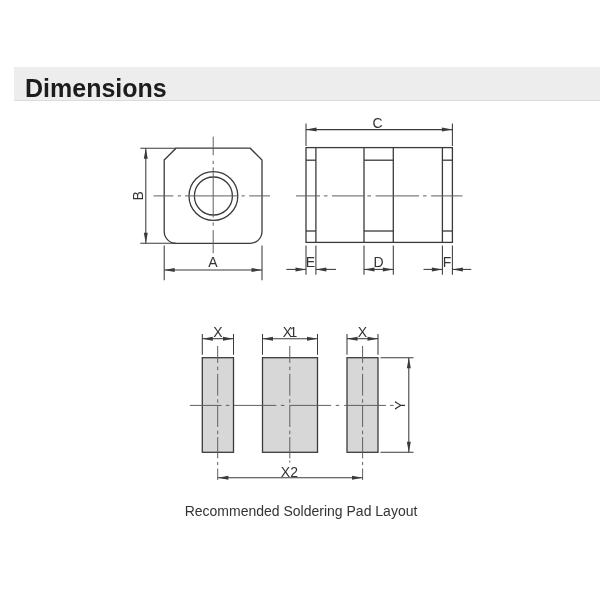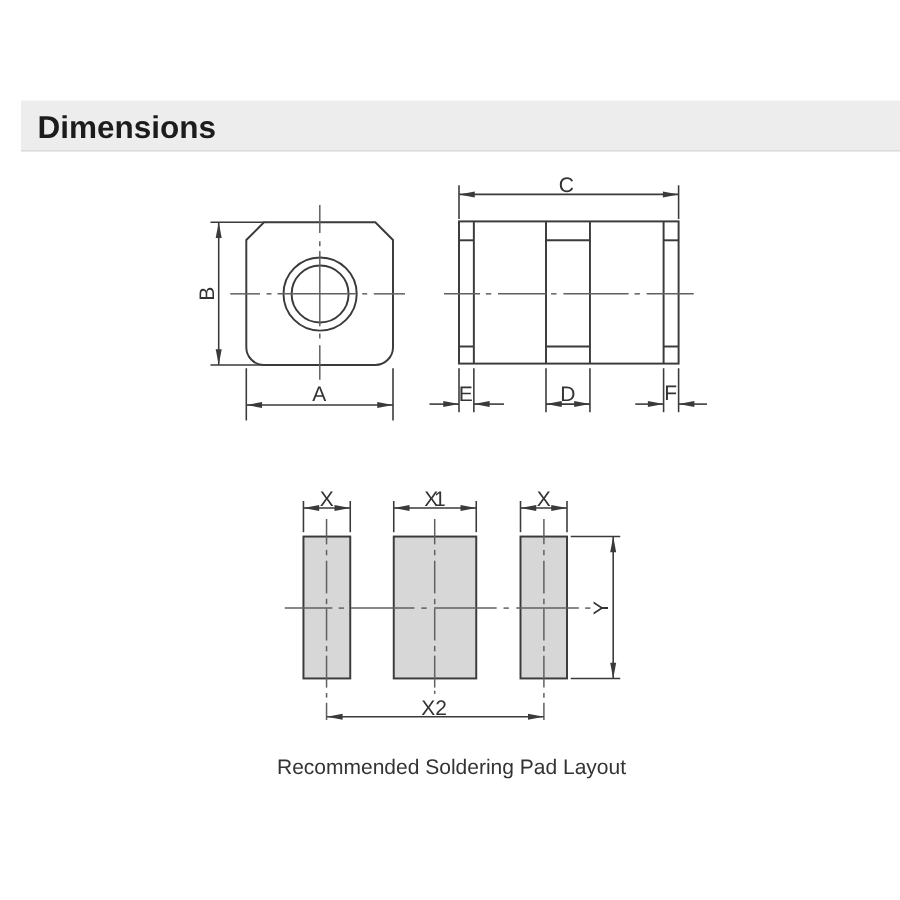--- a/index.html
+++ b/index.html
@@ -1,18 +1,18 @@
 <!DOCTYPE html>
 <html><head>
 <meta charset="utf-8">
 <style>
   html,body{margin:0;padding:0;background:#fff;width:600px;height:600px;overflow:hidden;}
   body{font-family:"Liberation Sans",sans-serif;position:relative;}
   .hdr{position:absolute;left:14px;right:0;top:67px;height:33px;background:#ededed;border-bottom:1px solid #dcdcdc;}
-  .hdr span{position:absolute;left:11px;top:7px;font-size:21px;font-weight:bold;color:#1c1c1c;letter-spacing:0px;}
+  .hdr span{position:absolute;left:11px;top:7px;font-size:25px;font-weight:bold;color:#1c1c1c;letter-spacing:0px;}
   svg{position:absolute;left:0;top:0;}
   text{font-family:"Liberation Sans",sans-serif;fill:#333;}
 </style>
 </head>
 <body>
 <div class="hdr">
     <span>Dimensions</span>
   </div>
 <svg width="600" height="600" viewBox="0 0 600 600">
 <g fill="none" stroke="#3a3a3a" stroke-width="1.3">

